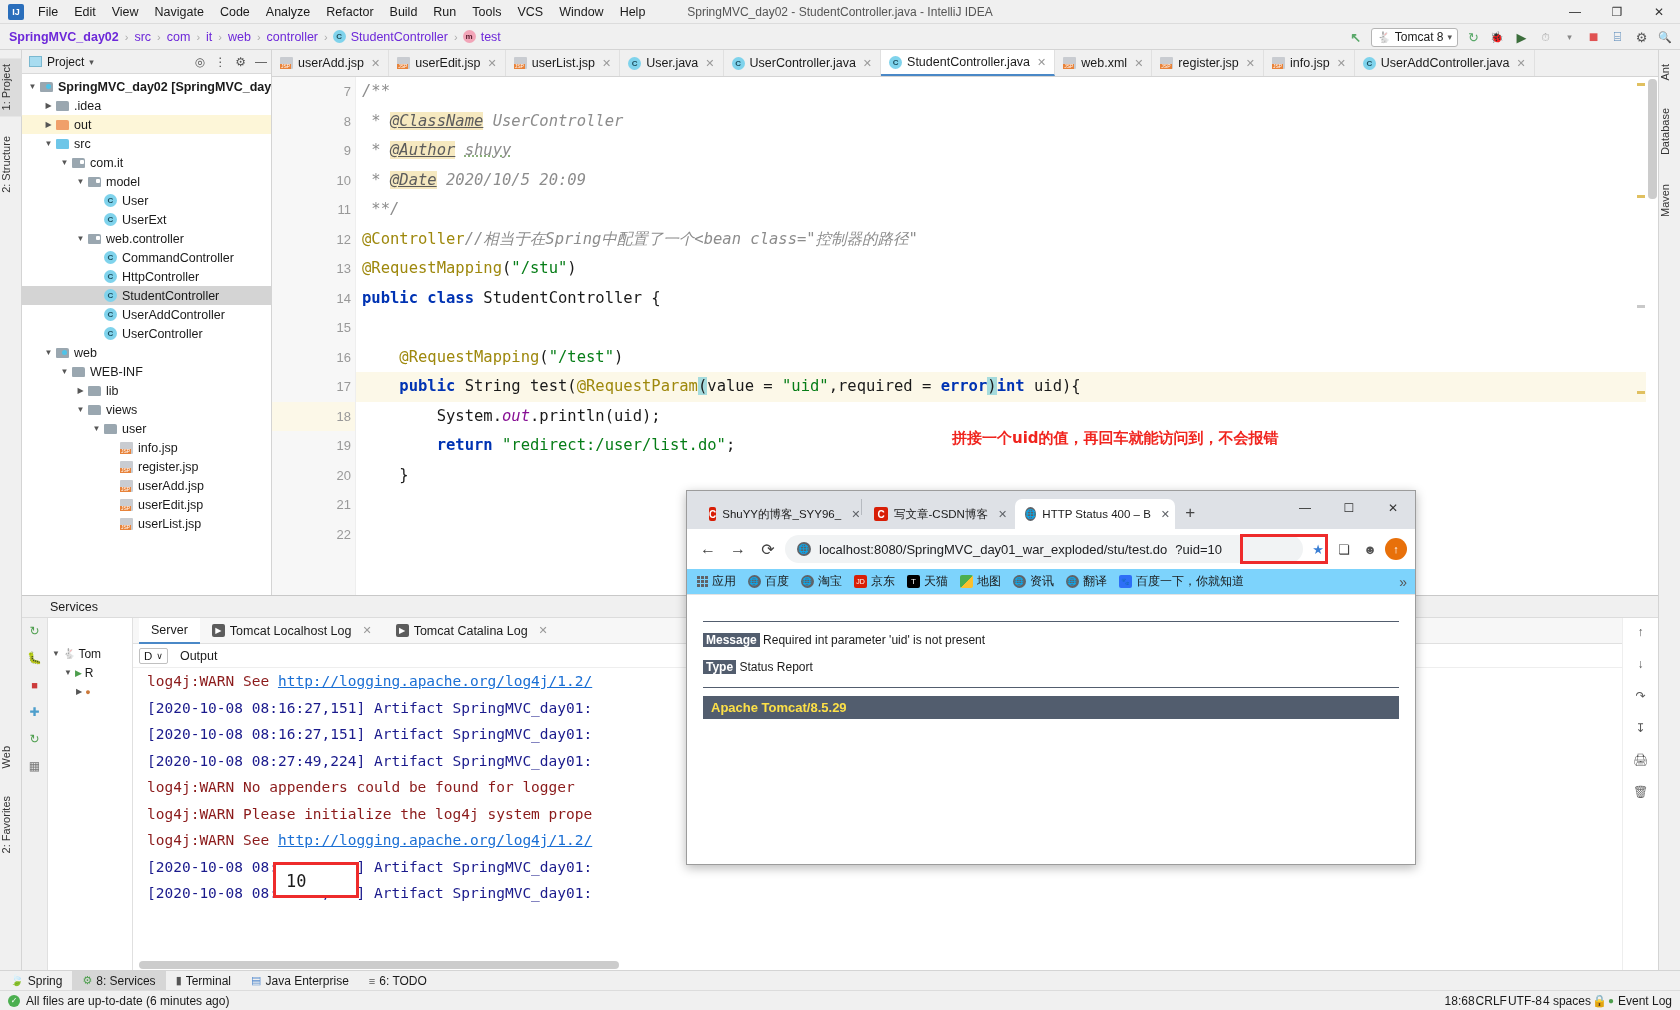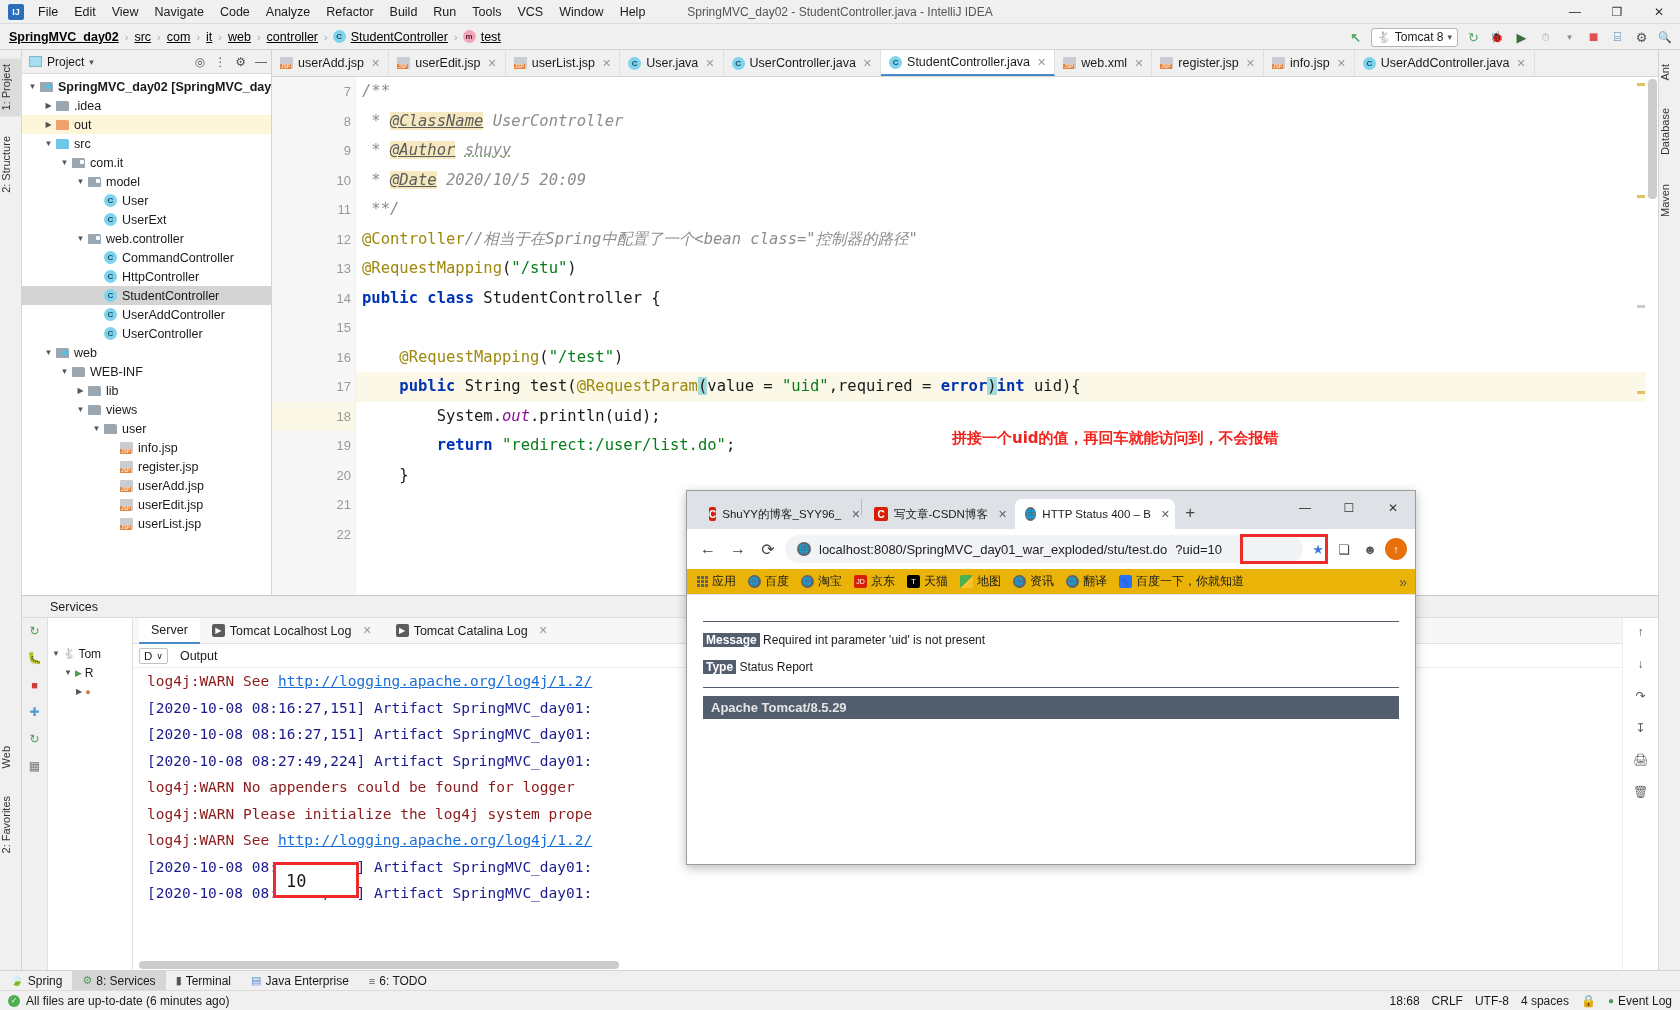--- a/index.html
+++ b/index.html
@@ -35,21 +35,21 @@
     width:42px; height:24px; display:flex; align-items:center; justify-content:center;
     font-size:12px; color:#333;
   }
 
   
   #navbar {
     height:26px; background:#f0f0f0; display:flex; align-items:center;
     border-bottom:1px solid #d4d4d4; padding-left:8px; position:relative;
   }
   #crumbs { display:flex; align-items:center; font-size:12.5px; }
-  #crumbs .crumb { color:#000000; padding:0 1px;text-decoration:underline; }
+  #crumbs .crumb { color:#6d28d9; padding:0 1px; }
   #crumbs .crumb.bold { font-weight:bold; }
   #crumbs .sep { color:#aaa; margin:0 5px; font-size:11px; }
   .cls-badge {
     display:inline-flex;align-items:center;justify-content:center;
     width:13px;height:13px;border-radius:50%;background:#7fd3ec;color:#204d5b;
     font-size:8px;font-weight:bold;margin-right:4px;vertical-align:middle;
   }
   .m-badge {
     display:inline-flex;align-items:center;justify-content:center;
     width:13px;height:13px;border-radius:50%;background:#f2a5b8;color:#5b2031;
@@ -214,54 +214,54 @@
   #br-wc div { width:44px; height:34px; display:flex; align-items:center; justify-content:center;
      font-size:12px; color:#333; }
   #br-toolbar { height:40px; background:#fff; display:flex; align-items:center; gap:4px;
      padding:0 8px; position:relative;}
   .navbtn { width:26px;height:26px;display:flex;align-items:center;justify-content:center;
      font-size:16px;color:#444;border-radius:50%;}
   #omnibox { flex:1; height:28px; background:#f1f3f4; border-radius:14px; display:flex;
      align-items:center; padding:0 12px; gap:8px; font-size:13px; color:#202124; position:relative;}
   #urlredbox { position:absolute; border:3px solid #ee2b2b; height:30px; }
   .tbicon { width:22px;height:22px;display:flex;align-items:center;justify-content:center;font-size:13px;}
-  #br-bookmarks { height:26px; background:#eab308; display:flex; align-items:center; gap:12px;
+  #br-bookmarks { height:26px; background:#7dd3fc; display:flex; align-items:center; gap:12px;
      padding:0 10px; font-size:12px; border-bottom:1px solid #e3e3e3; position:relative;}
   .bm { display:flex; align-items:center; gap:4px; white-space:nowrap; }
   .bmico { width:13px;height:13px;border-radius:50%;background:#5f6368;color:#fff;font-size:8px;
      display:flex;align-items:center;justify-content:center;}
   .bmico.jd{background:#d81e06;border-radius:2px;font-size:7px;}
   .bmico.tm{background:#000;border-radius:2px;color:#fff;}
   .bmico.map{background:linear-gradient(135deg,#4caf50 50%,#fbc02d 50%);border-radius:2px;}
   .bmico.bd{background:#2d6ef7;border-radius:2px;font-size:7px;}
   .grid-ico{display:grid;grid-template-columns:repeat(3,3px);grid-gap:1px;}
   .grid-ico i{width:3px;height:3px;background:#5f6368;display:block;}
   #br-content { flex:1; background:#fff; padding:12px 16px; overflow:hidden; font-size:12px; }
   #sts-h1 { background:#525d6e; color:#fff; font-size:19px; font-weight:bold;
      padding:5px 8px; letter-spacing:.2px; }
   #sts-hr { border-top:1px solid #525d6e; margin:14px 0 10px 0; }
   .sts-row { margin-bottom:11px; font-size:12px; line-height:1.35; }
   .sts-tag { background:#525d6e; color:#fff; font-weight:bold; padding:0 3px; }
   #sts-hr2 { border-top:1px solid #525d6e; margin:12px 0 8px 0; }
-  #sts-foot { background:#525d6e; color:#e5e5e5; font-size:13px; font-weight:bold;
+  #sts-foot { background:#525d6e; color:#fde047; font-size:13px; font-weight:bold;
      padding:4px 8px; }
 
   
   #bottomtabs {
     position:absolute; left:0; right:0; bottom:20px; height:20px; background:#f0f0f0;
     border-top:1px solid #d4d4d4; display:flex; align-items:center; font-size:12px; gap:0;
   }
   .btab { display:flex; align-items:center; gap:4px; padding:0 10px; height:20px; }
   .btab.active { background:#d6d6d6; }
   #statusbar {
     position:absolute; left:0; right:0; bottom:0; height:20px; background:#f0f0f0;
     border-top:1px solid #dcdcdc; display:flex; align-items:center; font-size:12px;
     padding:0 8px; gap:6px;
   }
-  #statusbar .right { margin-left:auto; display:flex; align-items:center; gap:12px; }
+  #statusbar .right { margin-left:auto; display:flex; align-items:center; gap:1px; }
   .greenok{width:12px;height:12px;border-radius:50%;background:#4caf50;color:#fff;
      font-size:8px;display:flex;align-items:center;justify-content:center;}
 </style>
 </head>
 <body>
 
 <div id="titlebar">
   <div class="ij-logo">IJ</div>
   <div id="menubar">
     <div class="mi">File</div>

